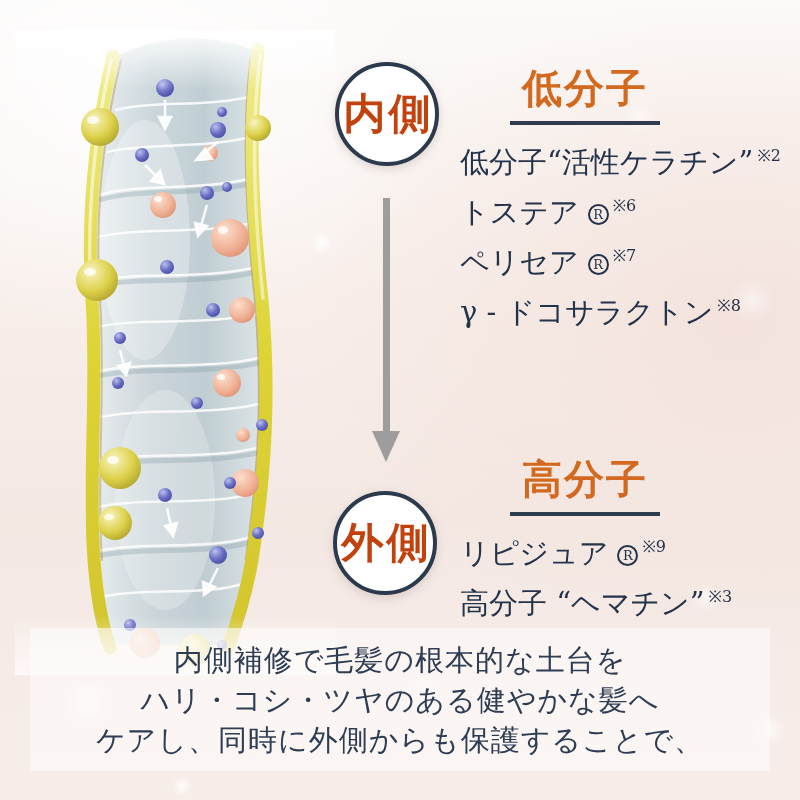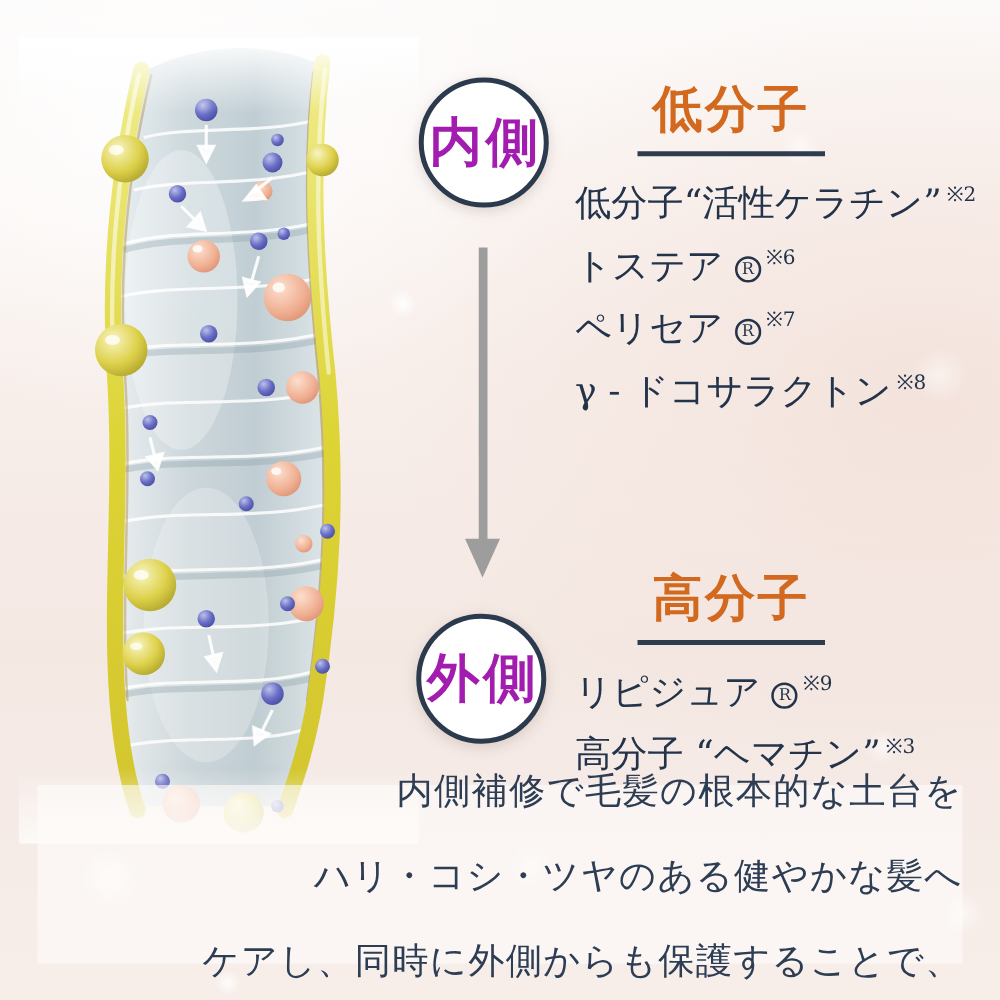--- a/index.html
+++ b/index.html
@@ -26,21 +26,21 @@
 
   
   .node-circle {
     position:absolute; width:104px; height:104px; border-radius:50%;
     background:#ffffff; border:4px solid #2b3a4d;
     display:flex; align-items:center; justify-content:center;
     box-shadow:0 3px 10px rgba(170,150,140,.35);
     z-index:3;
   }
   .node-circle span {
-    font-size:42px; font-weight:700; color:#a21caf; letter-spacing:3px;
+    font-size:42px; font-weight:700; color:#c2410c; letter-spacing:3px;
     margin-right:-3px;
   }
   .circle-inside { left:335px; top:62px; }
   .circle-outside { left:333px; top:491px;text-align:center; }
 
   
   .flow-arrow { position:absolute; z-index:2; }
   .arrow-shaft { position:absolute; left:383px; top:198px; width:7px; height:234px; background:#9d9d9d; }
   .arrow-head  {
     position:absolute; left:372px; top:431px; width:0; height:0;
@@ -65,23 +65,22 @@
   }
   .sec-low  { top:64px; }
   .sec-mid  { top:305px; }
   .sec-high { top:455px; }
 
   
   .footer {
     position:absolute; left:30px; top:628px; width:740px; height:143px;
     background:rgba(253,251,250,.62); z-index:4;
     display:flex; flex-direction:column; justify-content:center;
-    text-align:right; color:#2d3d53; font-size:29px; line-height:40px;
+    text-align:center; color:#2d3d53; font-size:29px; line-height:40px;
     letter-spacing:1px;
-    gap:28px;
   }
 </style>
 </head>
 <body>
 
 <div class="canvas">
 
   <svg class="hair-svg" width="320" height="645" viewBox="0 0 320 645">
     <defs>
       <linearGradient id="gShaft" x1="0" y1="0" x2="1" y2="0">

